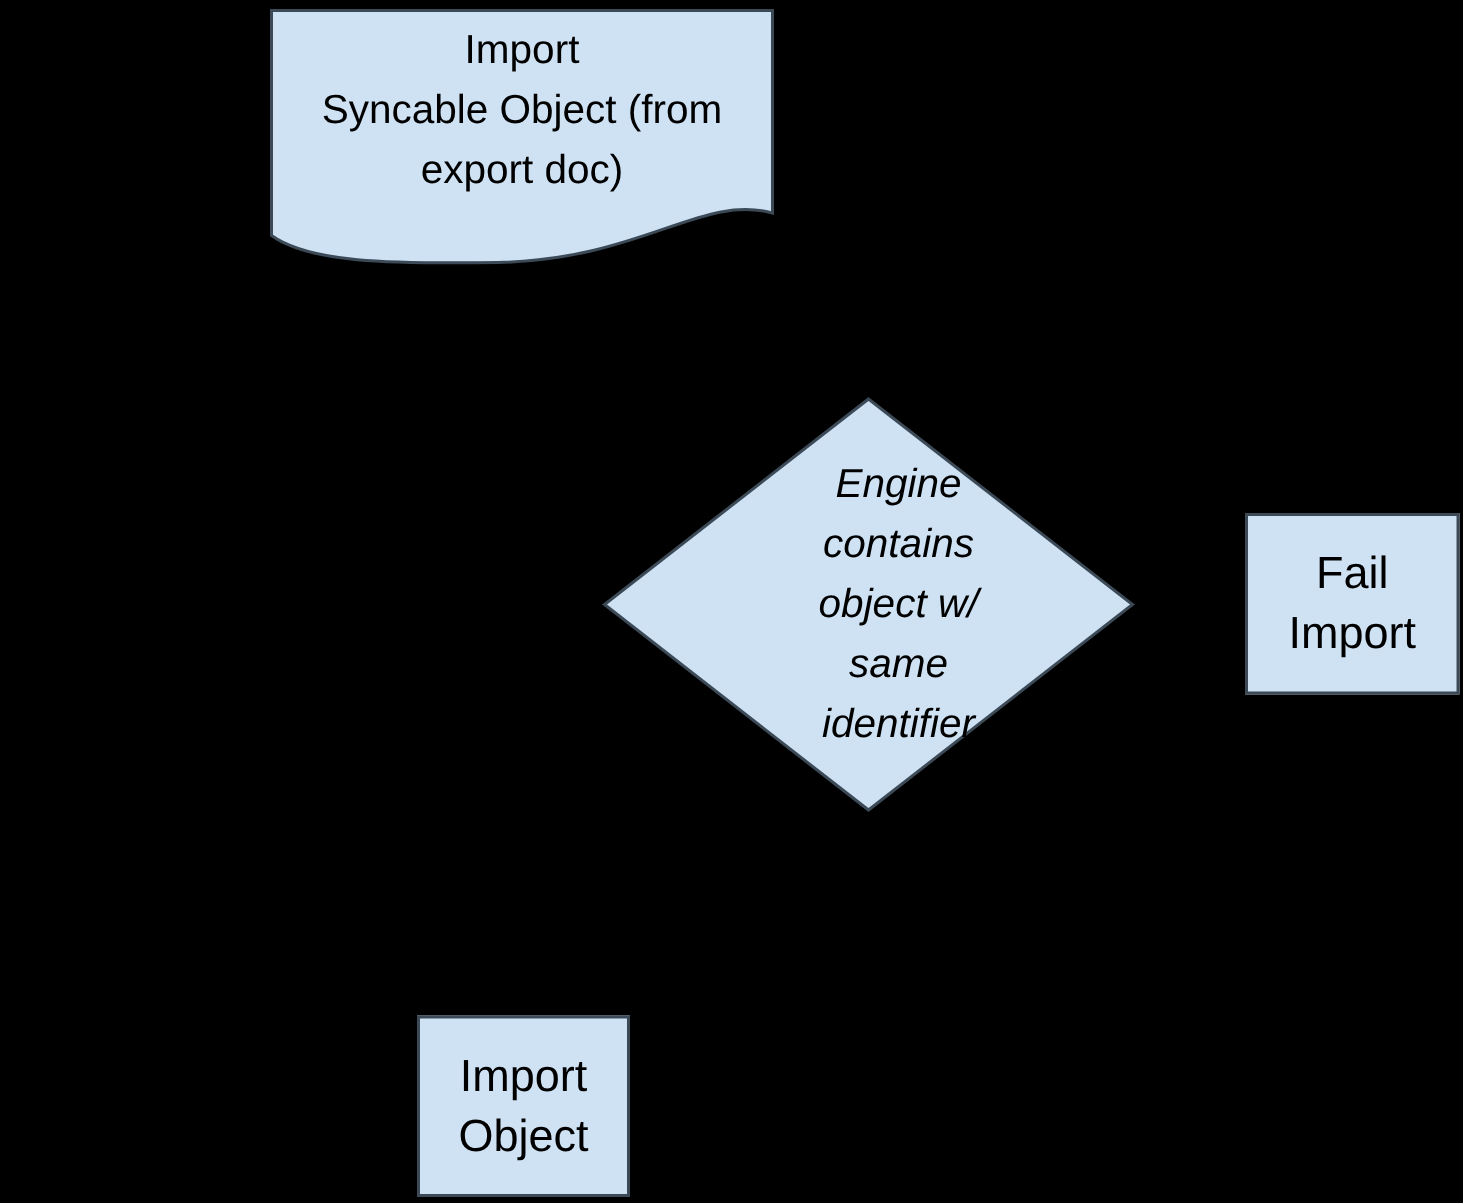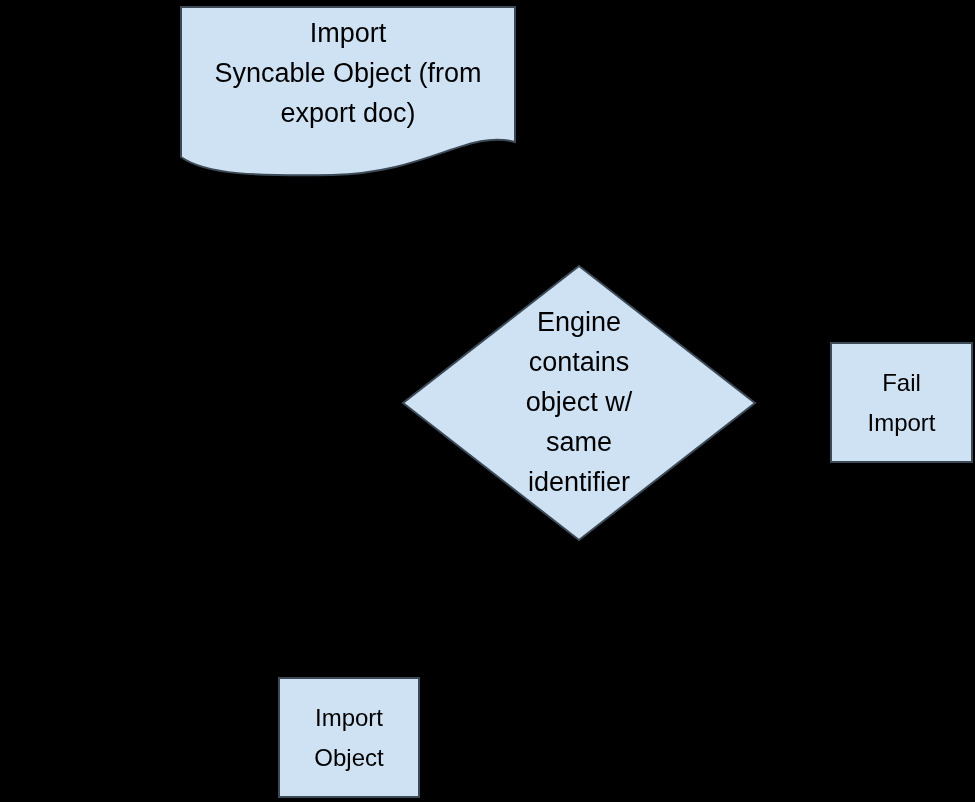--- a/index.html
+++ b/index.html
@@ -31,32 +31,32 @@
     text-align: center;
     white-space: pre-line;
     font-size: 27px;
     line-height: 40px;
     color: var(--text-color);
   }
   .label-document {
     left: 180px; top: 13px; width: 336px;
   }
   .label-decision {
-    left: 402px; top: 302px; width: 354px;
+    left: 422px; top: 302px; width: 354px; font-style: italic;
   }
   .rect-node {
     position: absolute;
     background: var(--shape-fill);
     border: 2px solid var(--shape-border);
     display: flex;
     align-items: center;
     justify-content: center;
     text-align: center;
     white-space: pre-line;
-    font-size: 24px;
+    font-size: 30px;
     line-height: 40px;
   }
   .rect-fail-import {
     left: 830px; top: 342px; width: 143px; height: 121px;
   }
   .rect-import-object {
     left: 278px; top: 677px; width: 142px; height: 121px;
   }
 </style>
 </head>

